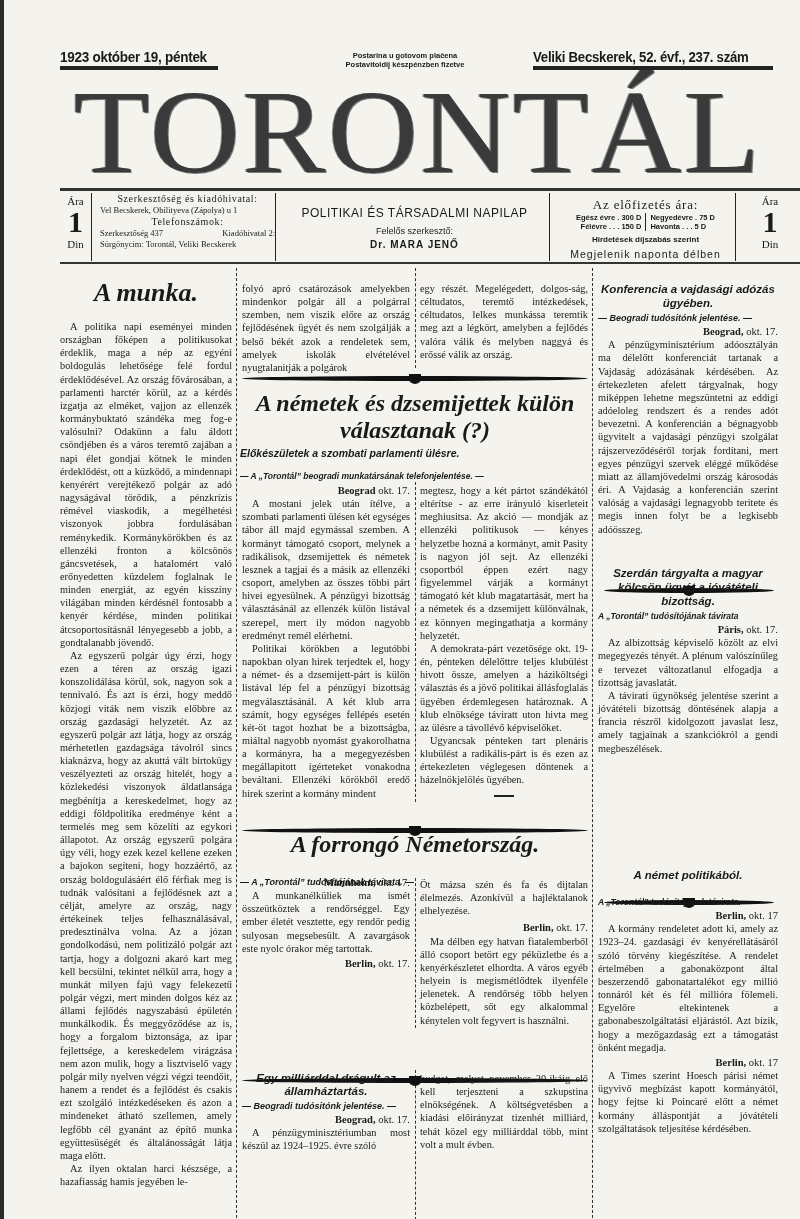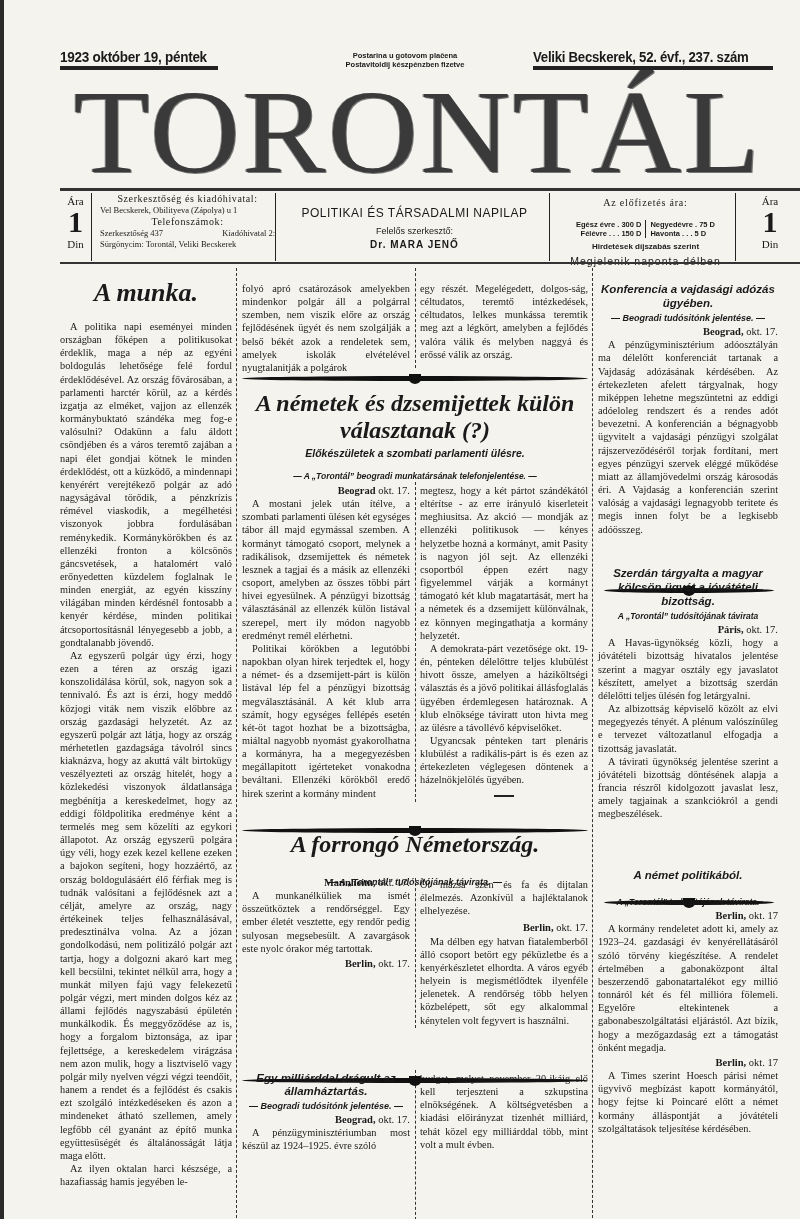--- a/index.html
+++ b/index.html
@@ -27,35 +27,35 @@
   .price-l .n, .price-r .n { font-size:30px; font-weight:bold; line-height:30px; }
   .price-l .d, .price-r .d { font-size:11px; line-height:14px; }
   .office { left:96px; width:180px; font-size:8.5px; line-height:11.5px; padding-left:4px; }
   .office .c { text-align:center; font-size:10px; letter-spacing:0.6px; }
   .office .row { display:flex; justify-content:space-between; }
   .centerhdr { left:280px; width:270px; border-right:1.5px solid #222; text-align:center; }
   .centerhdr .t { font-family:"Liberation Sans", sans-serif; font-size:12px; letter-spacing:0.5px; margin-top:13px; }
   .centerhdr .e { font-size:9px; margin-top:6px; font-family:"Liberation Sans", sans-serif; }
   .centerhdr .ed { font-size:10px; font-weight:bold; letter-spacing:1px; margin-top:3px; font-family:"Liberation Sans", sans-serif; }
   .subs { left:556px; width:180px; text-align:center; border-right:1.5px solid #222; }
-  .subs .t { font-size:10px; letter-spacing:0.8px; margin-top:4px; }
-  .subs .grid { display:flex; justify-content:center; font-size:7.5px; font-weight:bold; line-height:9px; margin-top:12px; font-family:"Liberation Sans", sans-serif; }
+  .subs .t { font-size:13px; letter-spacing:0.8px; margin-top:4px; }
+  .subs .grid { display:flex; justify-content:center; font-size:7.5px; font-weight:bold; line-height:9px; margin-top:0; font-family:"Liberation Sans", sans-serif; }
   .subs .grid .colA { text-align:right; padding-right:4px; border-right:1px solid #222; }
   .subs .grid .colB { text-align:left; padding-left:4px; }
   .subs .ads { font-size:8px; font-weight:bold; margin-top:4px; font-family:"Liberation Sans", sans-serif; }
   .subs .pub { font-size:10.5px; letter-spacing:1px; margin-top:4px; font-family:"Liberation Sans", sans-serif; }
   .price-r { left:740px; width:60px; text-align:center; border-right:none; }
   .hdr-bottom { left:60px; top:262px; width:740px; height:2px; background:#333; }
 
   
   .col { font-size:10.3px; line-height:13.15px; text-align:justify; }
   .col p { text-indent:10px; }
   .vrule { width:0; border-left:1px dashed #333; }
   .h-big { font-family:"Liberation Serif", serif; font-style:italic; font-weight:bold; text-align:center; }
-  .kicker { font-style:italic; font-weight:bold; text-align:center; font-size:9.5px; font-family:"Liberation Sans", sans-serif; }
+  .kicker { font-style:italic; font-weight:bold; font-size:9.5px; font-family:"Liberation Sans", sans-serif; }
   .dateline { text-align:right; font-size:10.5px; }
   .dateline b { font-weight:bold; }
   .ornament { height:12px; position:relative; }
   .ornament::before { content:""; position:absolute; left:0; right:0; top:4px; height:5px; background:#111; border-radius:50%; }
   .ornament::after { content:""; position:absolute; left:50%; top:2px; width:12px; height:10px; margin-left:-6px; background:#111; border-radius:0 0 50% 50%; }
   .shortrule { width:20px; height:2px; background:#222; margin:8px auto; }
 </style>
 </head>
 <body>
 
@@ -187,21 +187,20 @@
     <div class="kicker" style="font-size:9px;margin-top:2px;">— Beogradi tudósitónk jelentése. —</div>
     <div class="dateline"><b>Beograd,</b> <span>okt. 17.</span></div>
     <p>A pénzügyminisztérium adóosztályán ma délelőtt konferenciát tartanak a Vajdaság adózásának kérdésében. Az értekezleten afelett tárgyalnak, hogy miképpen lehetne megszüntetni az eddigi adóeloleg rendszert és a rendes adót bevezetni. A konferencián a bégnagyobb ügyvitelt a vajdasági pénzügyi szolgálat rájszerveződéséről torjak fordítani, mert egyes pénzügyi szervek eléggé működése miatt az államjövedelmi ország károsodás éri. A Vajdaság a konferencián szerint valóság a vajdasági legnagyobb teritete és megis innen folyt be a legkisebb adóösszeg.</p>
   </div>
 
   <div class="abs ornament" style="left:604px;top:548px;width:170px;"></div>
   <div class="abs col" style="left:598px;top:566px;width:180px;">
     <div class="h-big" style="font-size:11.5px;line-height:14px;font-family:'Liberation Sans',sans-serif;">Szerdán tárgyalta a magyar kölcsön ügyét a jóvátételi bizottság.</div>
     <div class="kicker" style="font-size:8.5px;margin-top:2px;">A „Torontál” tudósítójának távirata</div>
     <div class="dateline"><b>Páris,</b> <span>okt. 17.</span></div>
-    <p>A Havas-ügynökség közli, hogy a jóvátételi bizottság hivatalos jelentése szerint a magyar osztály egy javaslatot készített, amelyet a bizottság szerdán délelőtti teljes ülésén fog letárgyalni.</p>
     <p>Az albizottság képviselő közölt az elvi megegyezés tényét. A plénum valószínűleg e tervezet változatlanul elfogadja a tizottság javaslatát.</p>
     <p>A távirati ügynökség jelentése szerint a jóvátételi bizottság döntésének alapja a francia részről kidolgozott javaslat lesz, amely tagjainak a szankciókról a gendi megbeszélések.</p>
   </div>
 
   <div class="abs ornament" style="left:604px;top:848px;width:170px;"></div>
   <div class="abs col" style="left:598px;top:868px;width:180px;">
     <div class="h-big" style="font-size:11.5px;line-height:14px;font-family:'Liberation Sans',sans-serif;">A német politikából.</div>
     <div class="kicker" style="font-size:8.5px;margin-top:14px;">A „Torontál” tudósítójának távirata.</div>
     <div class="dateline"><b>Berlin,</b> <span>okt. 17</span></div>
     <p>A kormány rendeletet adott ki, amely az 1923–24. gazdasági év kenyérellátásáról szóló törvény kiegészítése. A rendelet értelmében a gabonaközpont által beszerzendő gabonatartalékot egy millió tonnáról két és fél millióra fölemeli. Egyelőre eltekintenek a gabonabeszolgáltatási eljárástól. Azt bízik, hogy a mezőgazdaság ezt a támogatást önként megadja.</p>

